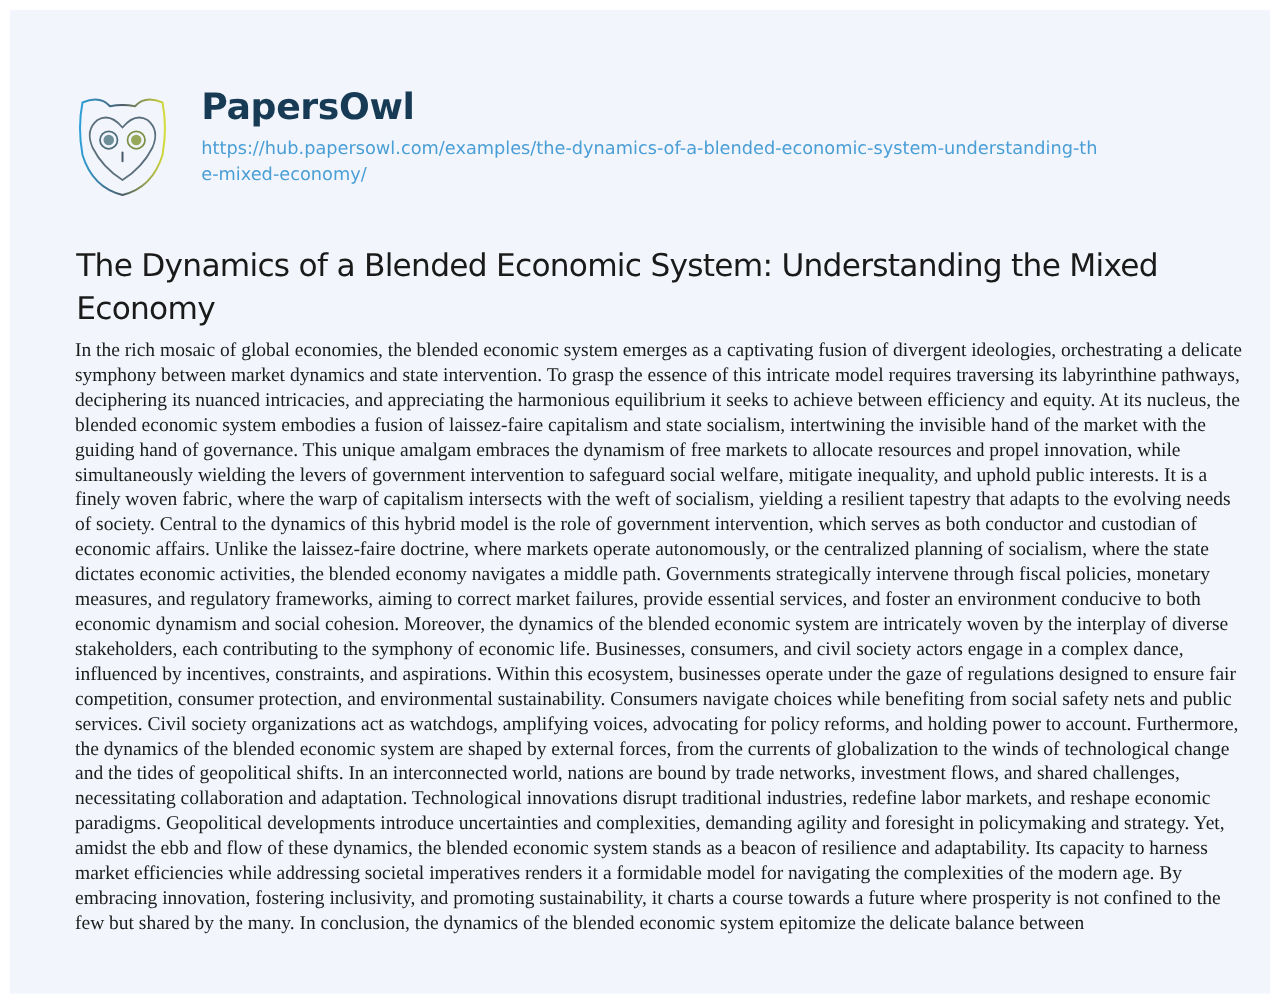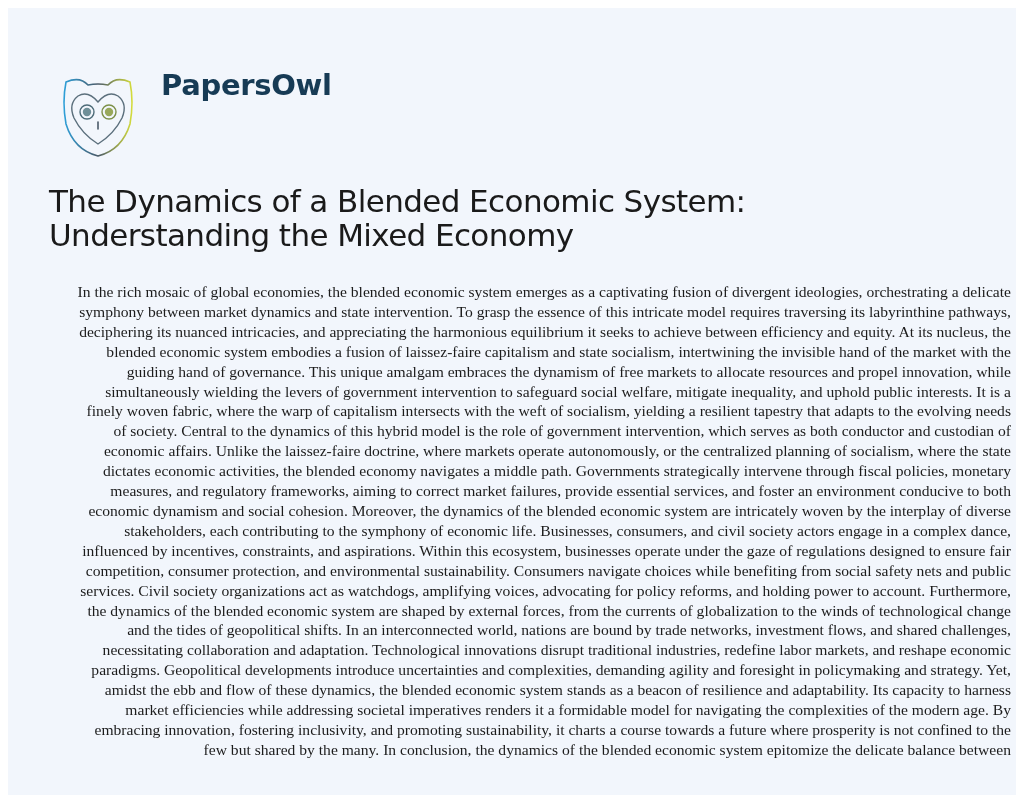--- a/index.html
+++ b/index.html
@@ -54,40 +54,40 @@
       margin-top: 7px;
       width: 720px;
       text-decoration: none;
       display: block;
       word-break: break-all;
     }
     .title {
       position: absolute;
       left: 41px;
       top: 176px;
-      margin: 0;
+      margin: 12px;
       font-family: "DejaVu Sans", sans-serif;
       font-weight: normal;
-      font-size: 31px;
+      font-size: 25px;
       line-height: 34px;
       color: #1a1a1a;
       letter-spacing: -0.6px;
       width: 900px;
     }
     .body-text {
       position: absolute;
       left: 48px;
       top: 259px;
       width: 940px;
-      margin: 15px;
+      margin: 4px;
       font-family: "Liberation Serif", serif;
       font-size: 15.6px;
       line-height: 19.9px;
       color: #1c1c1c;
-      text-align: right;
+      text-align: left;
     }
   </style>
 </head>
 <body>
 
 <div class="card">
 
   <div class="header">
     <svg class="logo" viewBox="0 0 80 90" xmlns="http://www.w3.org/2000/svg">
       <defs>
@@ -106,19 +106,20 @@
       <circle cx="29" cy="40" r="4.2" fill="#6f8f98"></circle>
       <circle cx="51" cy="40" r="7" fill="none" stroke="#7c9048" stroke-width="1.4"></circle>
       <circle cx="51" cy="40" r="4.2" fill="#98a85a"></circle>
 
       <path d="M40 50 L40 57" stroke="#4a5a68" stroke-width="1.6" stroke-linecap="round"></path>
     </svg>
   </div>
 
   <div class="brand">
     <div class="brand-name">PapersOwl</div>
+    <span class="brand-url">https://hub.papersowl.com/examples/the-dynamics-of-a-blended-economic-system-understanding-the-mixed-economy/</span>
   </div>
 
   <h1 class="title">The Dynamics of a Blended Economic System: Understanding the Mixed Economy</h1>
 
   <p class="body-text">In the rich mosaic of global economies, the blended economic system emerges as a captivating fusion of divergent ideologies, orchestrating a delicate symphony between market dynamics and state intervention. To grasp the essence of this intricate model requires traversing its labyrinthine pathways, deciphering its nuanced intricacies, and appreciating the harmonious equilibrium it seeks to achieve between efficiency and equity. At its nucleus, the blended economic system embodies a fusion of laissez-faire capitalism and state socialism, intertwining the invisible hand of the market with the guiding hand of governance. This unique amalgam embraces the dynamism of free markets to allocate resources and propel innovation, while simultaneously wielding the levers of government intervention to safeguard social welfare, mitigate inequality, and uphold public interests. It is a finely woven fabric, where the warp of capitalism intersects with the weft of socialism, yielding a resilient tapestry that adapts to the evolving needs of society. Central to the dynamics of this hybrid model is the role of government intervention, which serves as both conductor and custodian of economic affairs. Unlike the laissez-faire doctrine, where markets operate autonomously, or the centralized planning of socialism, where the state dictates economic activities, the blended economy navigates a middle path. Governments strategically intervene through fiscal policies, monetary measures, and regulatory frameworks, aiming to correct market failures, provide essential services, and foster an environment conducive to both economic dynamism and social cohesion. Moreover, the dynamics of the blended economic system are intricately woven by the interplay of diverse stakeholders, each contributing to the symphony of economic life. Businesses, consumers, and civil society actors engage in a complex dance, influenced by incentives, constraints, and aspirations. Within this ecosystem, businesses operate under the gaze of regulations designed to ensure fair competition, consumer protection, and environmental sustainability. Consumers navigate choices while benefiting from social safety nets and public services. Civil society organizations act as watchdogs, amplifying voices, advocating for policy reforms, and holding power to account. Furthermore, the dynamics of the blended economic system are shaped by external forces, from the currents of globalization to the winds of technological change and the tides of geopolitical shifts. In an interconnected world, nations are bound by trade networks, investment flows, and shared challenges, necessitating collaboration and adaptation. Technological innovations disrupt traditional industries, redefine labor markets, and reshape economic paradigms. Geopolitical developments introduce uncertainties and complexities, demanding agility and foresight in policymaking and strategy. Yet, amidst the ebb and flow of these dynamics, the blended economic system stands as a beacon of resilience and adaptability. Its capacity to harness market efficiencies while addressing societal imperatives renders it a formidable model for navigating the complexities of the modern age. By embracing innovation, fostering inclusivity, and promoting sustainability, it charts a course towards a future where prosperity is not confined to the few but shared by the many. In conclusion, the dynamics of the blended economic system epitomize the delicate balance between</p>
 
 </div>
 
 </body></html>

